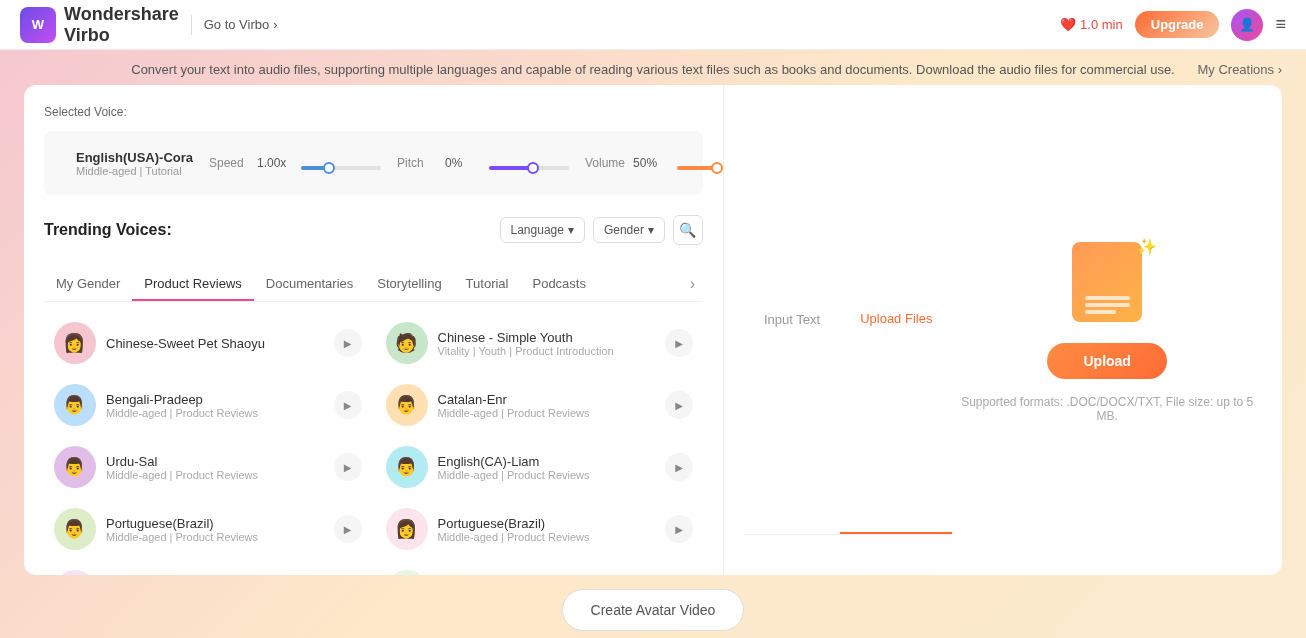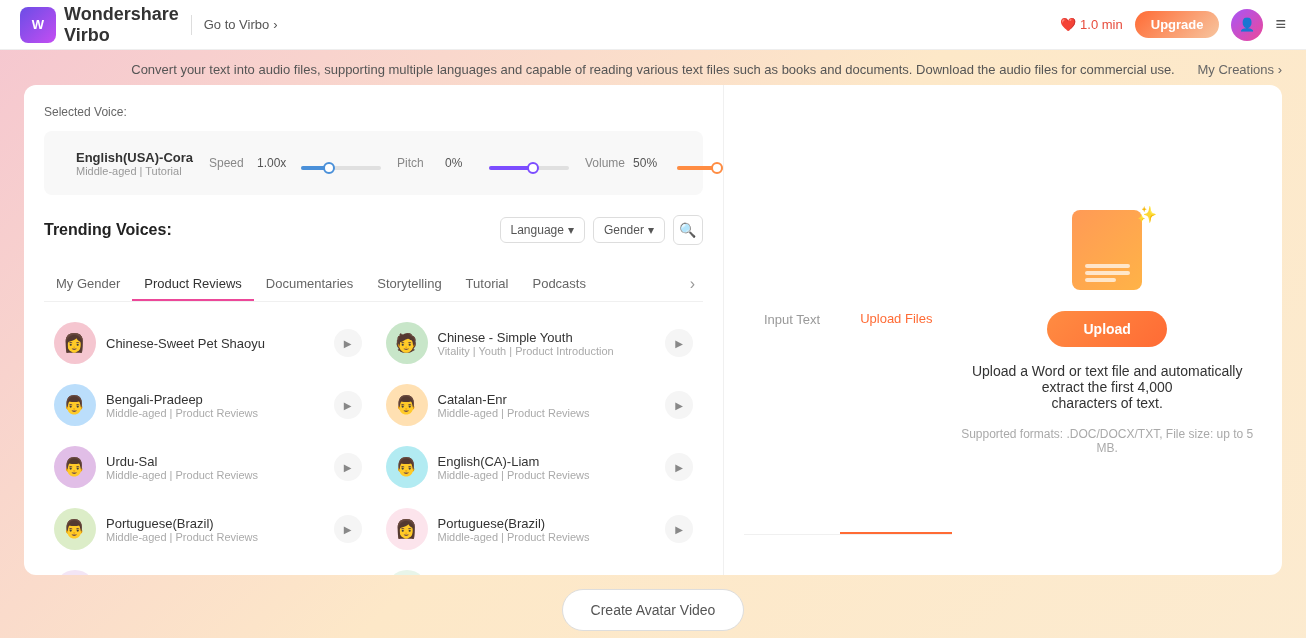--- a/index.html
+++ b/index.html
@@ -687,21 +687,20 @@
             <div class="doc-line"></div>
             <div class="doc-line"></div>
             <div class="doc-line"></div>
           </div>
         </div>
         <span class="sparkle">✨</span>
       </div>
 
       <button class="upload-btn">Upload</button>
 
-      <div class="upload-desc">Upload a Word or text file and automatically extract the first 4,000<br>characters of text.</div>
       <div class="upload-formats">Supported formats: .DOC/DOCX/TXT, File size: up to 5 MB.</div>
     </div>
   </div>
 
 </div>
 
 <div class="bottom-bar">
   <button class="create-avatar-btn">Create Avatar Video</button>
   <button class="generate-btn">Generate Audio</button>
 </div>

